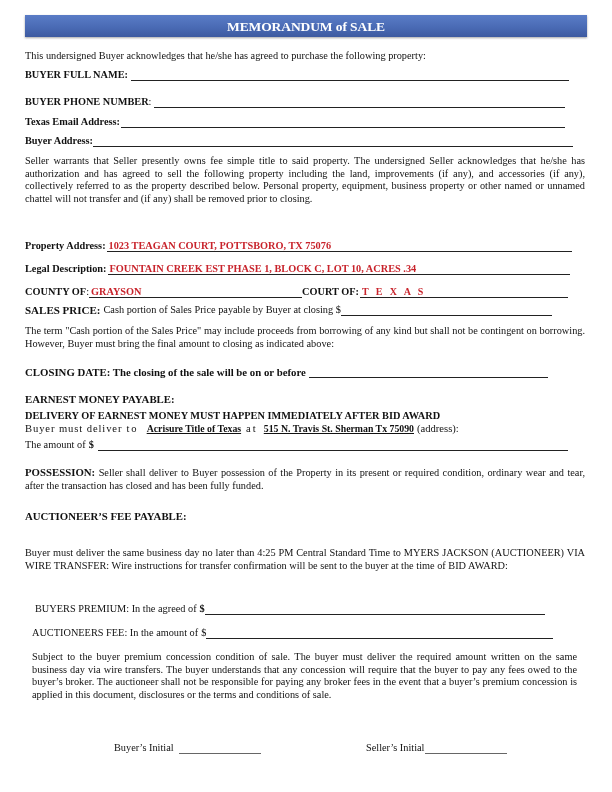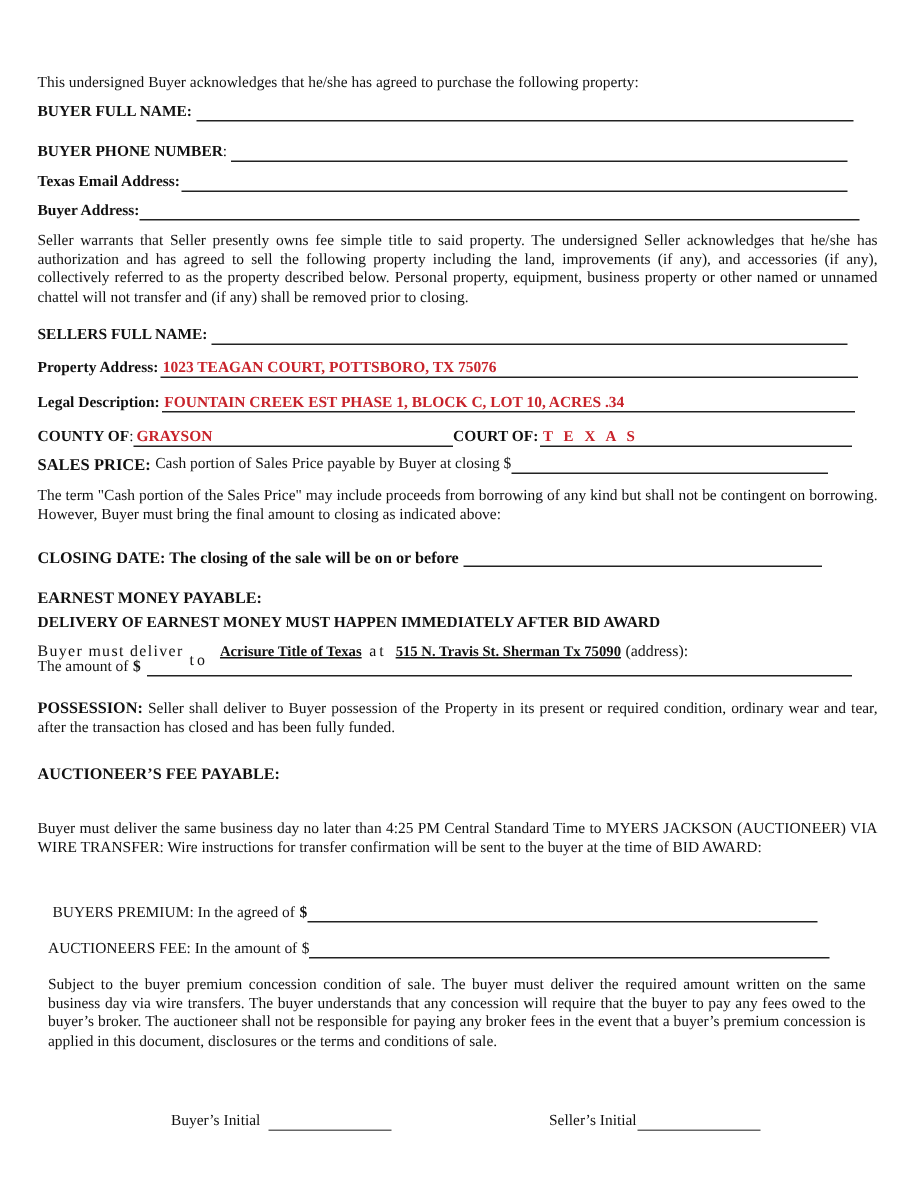--- a/index.html
+++ b/index.html
@@ -32,20 +32,21 @@
     }
     .val { position: absolute; left: 2px; bottom: -1px; white-space: nowrap; }
     .spaced { letter-spacing: 2.4px; }
     .wide { letter-spacing: 1.5px; }
   </style>
 </head>
 <body>
 
 <div class="page">
 
+  <div class="banner">MEMORANDUM of SALE</div>
 
   <div class="line" style="top:50px;">
     <span>This undersigned Buyer acknowledges that he/she has agreed to purchase the following property:</span>
   </div>
 
   <div class="line" style="top:69px;">
     <span class="b">BUYER FULL NAME:</span>
     <span class="fill" style="width:438px; margin-left:3px;">
       <span class="val"></span>
     </span>
@@ -68,26 +69,20 @@
 
   <div class="line" style="top:135px;">
     <span class="b">Buyer Address:</span>
     <span class="fill" style="width:480px; margin-left:0px;">
       <span class="val"></span>
     </span>
   </div>
 
   <div class="para" style="top:155px;">Seller warrants that Seller presently owns fee simple title to said property. The undersigned Seller acknowledges that he/she has authorization and has agreed to sell the following property including the land, improvements (if any), and accessories (if any), collectively referred to as the property described below. Personal property, equipment, business property or other named or unnamed chattel will not transfer and (if any) shall be removed prior to closing.</div>
 
-  <div class="line" style="top:218px;">
-    <span class="b">SELLERS FULL NAME:</span>
-    <span class="fill" style="width:424px; margin-left:3px;">
-      <span class="val"></span>
-    </span>
-  </div>
 
   <div class="line" style="top:240px;">
     <span class="b">Property Address:</span>
     <span class="fill" style="width:465px; margin-left:1px;">
       <span class="val red">1023 TEAGAN COURT, POTTSBORO, TX 75076</span>
     </span>
   </div>
 
   <div class="line" style="top:263px;">
     <span class="b">Legal Description:</span>
@@ -126,21 +121,21 @@
   </div>
 
   <div class="line b" style="top:393px; font-size:10.8px;">
     <span>EARNEST MONEY PAYABLE:</span>
   </div>
   <div class="line b" style="top:410px; font-size:10.3px;">
     <span>DELIVERY OF EARNEST MONEY MUST HAPPEN IMMEDIATELY AFTER BID AWARD</span>
   </div>
   <div class="line" style="top:423px; font-size:10.6px;">
     <span class="wide" style="letter-spacing:0.9px;">Buyer must deliver</span>
-    <span class="wide" style="margin-left:4px; letter-spacing:2px;margin-top:12px;">to</span>
+    <span class="wide" style="margin-left:4px; letter-spacing:2px;">to</span>
     <span class="ul" style="margin-left:8px; font-size:9.8px;">Acrisure Title of Texas</span>
     <span style="margin-left:5px; letter-spacing:2px;">at</span>
     <span class="ul" style="margin-left:6px; font-size:9.8px;">515 N. Travis St. Sherman Tx 75090</span>
     <span style="margin-left:3px;">(address):</span>
   </div>
   <div class="line" style="top:439px;">
     <span>The amount of</span>
     <span class="b" style="margin-left:3px;">$</span>
     <span class="fill" style="width:470px; margin-left:4px;">
       <span class="val"></span>

